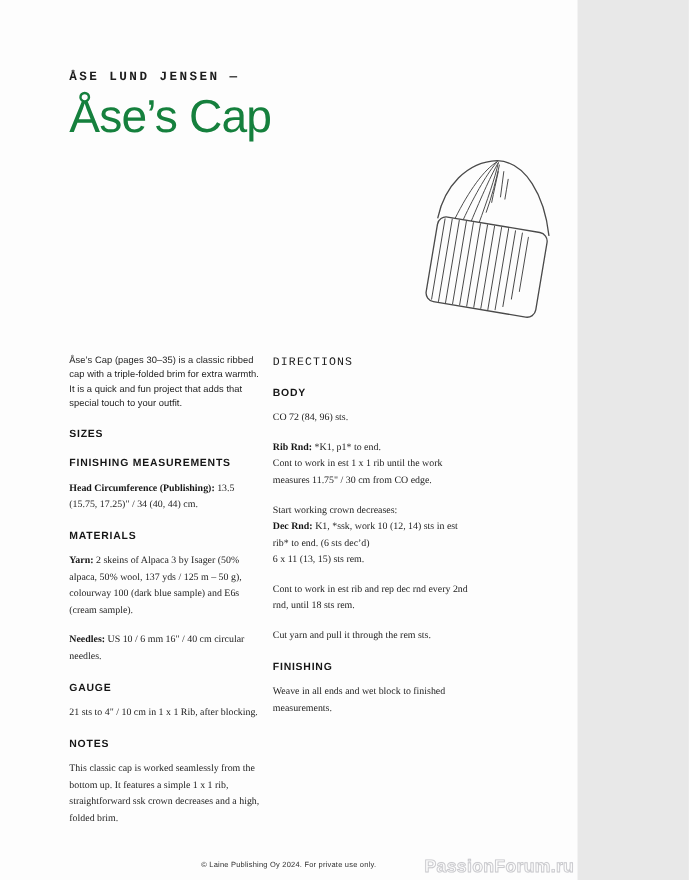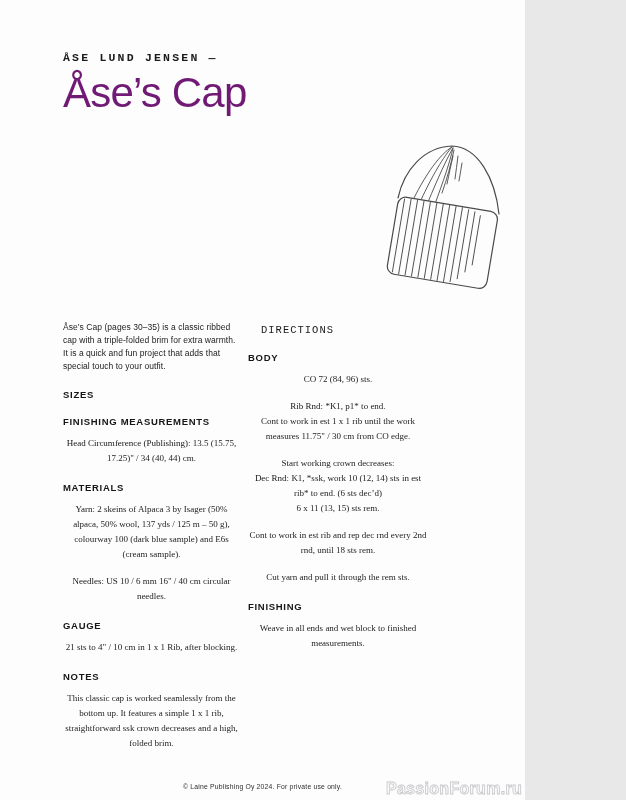--- a/index.html
+++ b/index.html
@@ -14,32 +14,32 @@
     color: #1e1e1e;
   }
   .page-number {
     position: absolute;
     top: 17px;
     left: 586px;
     font: 400 8.5px "Liberation Serif", serif;
     letter-spacing: 0.5px;
     color: #3a3a3a;
   }
-  .header { position: absolute; left: 63px; top: 51px; }
+  .header { position: absolute; left: 63px; top: 64px; }
   .author-line {
     font: 700 11.5px "Liberation Mono", monospace;
     letter-spacing: 2.2px;
     color: #1c1c1c;
     white-space: nowrap;
   }
   .page-title {
     margin-top: 7px;
     font: 500 42px/44px "Liberation Sans", sans-serif;
     letter-spacing: -0.8px;
-    color: #701a75;
+    color: #15803d;
     text-align: right;
   }
   .cap-illustration { position: absolute; left: 374px; top: 136px; }
 
   .col-left  { position: absolute; left: 63px;  top: 321px; width: 177px; }
   .col-right { position: absolute; left: 248px; top: 324px; width: 180px; }
 
   .intro-text {
     font: 400 8.5px/13px "Liberation Sans", sans-serif;
     letter-spacing: 0.05px;
@@ -49,29 +49,28 @@
   .section-heading {
     font: 700 9.5px "Liberation Sans", sans-serif;
     letter-spacing: 0.7px;
     color: #161616;
     margin: 16px 0 9px;
   }
   .mono-heading {
     font: 400 10.5px "Liberation Mono", monospace;
     letter-spacing: 1px;
     color: #1a1a1a;
-    margin: 0 13px 10px;
+    margin: 0 0 10px;
   }
   .body-text {
     font: 400 9px/15px "Liberation Serif", serif;
     color: #232323;
     margin: 0 0 12px;
-    text-align: center;
   }
-  .body-text strong { font-weight: 400; color: #151515; }
+  .body-text strong { font-weight: 700; color: #151515; }
   .line { display: block; }
   .footer {
     position: absolute;
     left: 0; right: 0;
     top: 783px;
     text-align: center;
     font: 400 6.8px "Liberation Sans", sans-serif;
     color: #2e2e2e;
     letter-spacing: 0.2px;
   }

